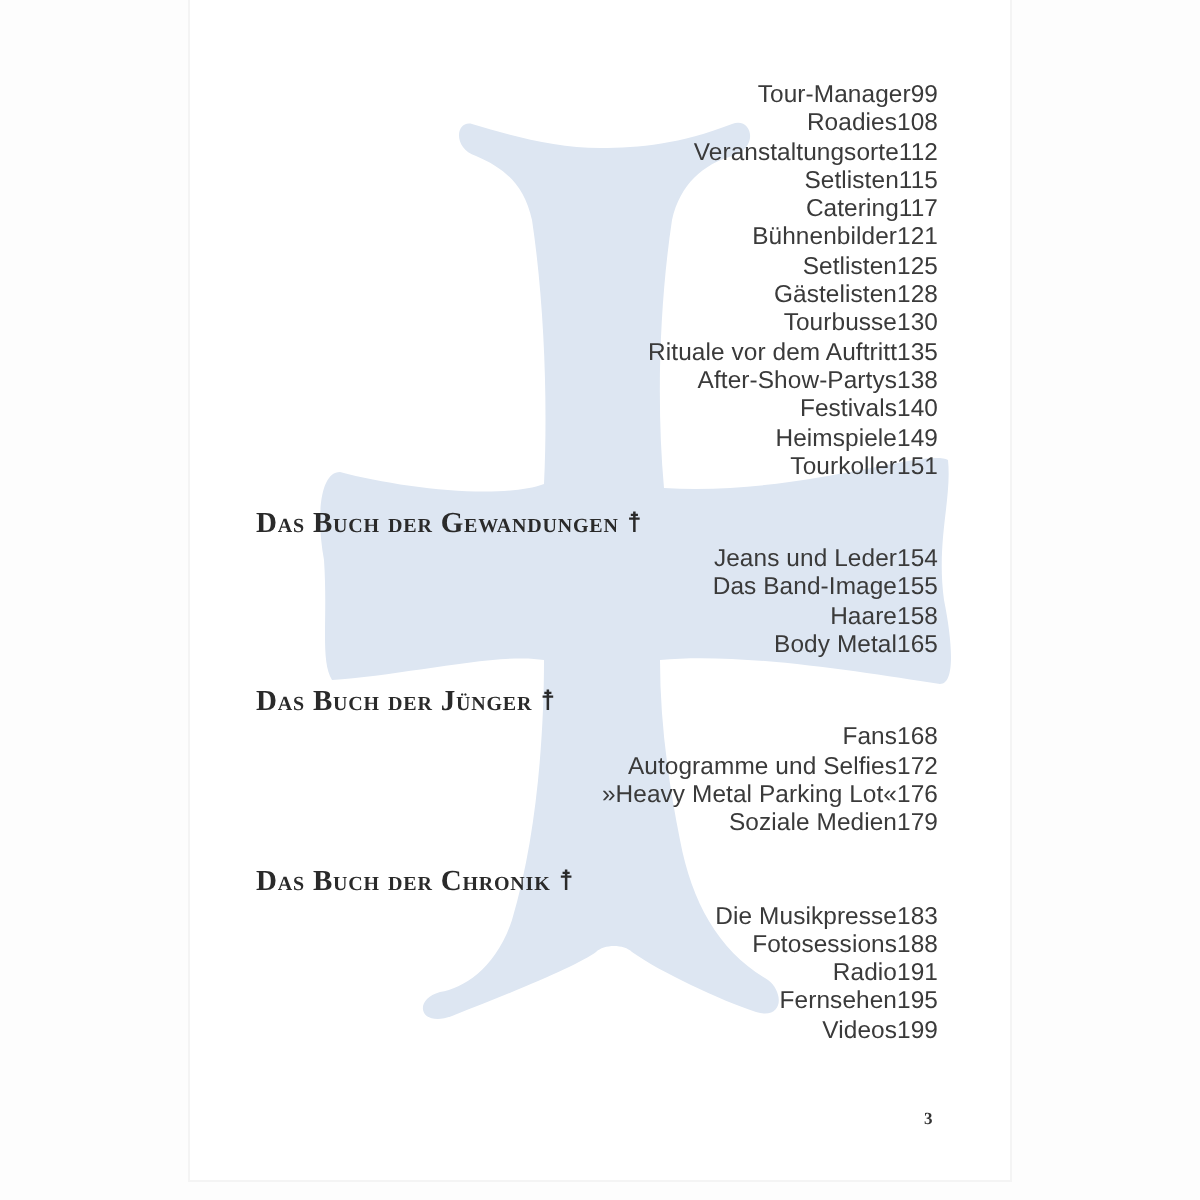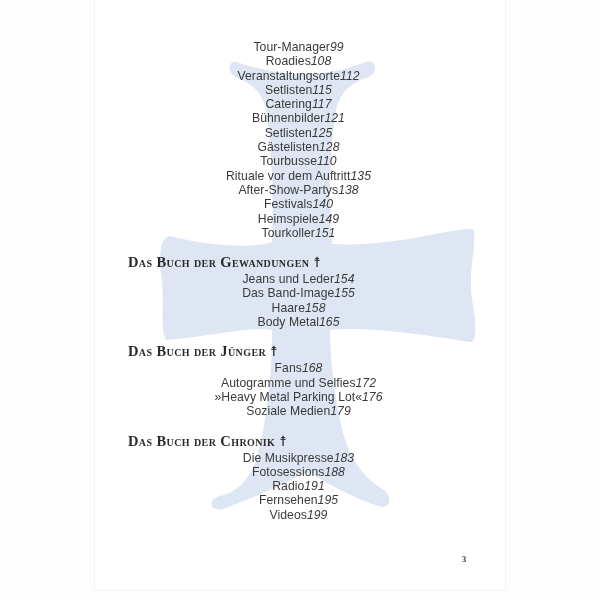--- a/index.html
+++ b/index.html
@@ -16,25 +16,25 @@
     }
     .watermark {
       position: absolute; left: 0; top: 0; width: 600px; height: 600px;
       pointer-events: none;
     }
     .toc {
       position: absolute; left: 128px; top: 40px; width: 341px;
       color: #3a3a3a;
     }
     .row {
-      display: flex; justify-content: center; align-items: baseline;
+      display: flex; justify-content: flex-end; align-items: baseline;
       height: 14.3px; line-height: 14.3px;
       font-size: 12.2px; letter-spacing: 0.05px;
     }
-    .row .num { text-align: right; font-style: italic; }
+    .row .num { text-align: right; }
     .section-title {
       font-family: "Liberation Serif", serif;
       font-variant: small-caps;
       font-weight: bold;
       color: #2a2a2a;
       font-size: 14.5px;
       letter-spacing: 0.4px;
       height: 17px; line-height: 17px;
       margin-top: 14px; margin-bottom: 1px;
       display: flex; align-items: center;
@@ -112,21 +112,21 @@
     <div class="row">
         <span>Setlisten</span>
         <span class="num">125</span>
       </div>
     <div class="row">
         <span>Gästelisten</span>
         <span class="num">128</span>
       </div>
     <div class="row">
         <span>Tourbusse</span>
-        <span class="num">110</span>
+        <span class="num">130</span>
       </div>
     <div class="row">
         <span>Rituale vor dem Auftritt</span>
         <span class="num">135</span>
       </div>
     <div class="row">
         <span>After-Show-Partys</span>
         <span class="num">138</span>
       </div>
     <div class="row">

